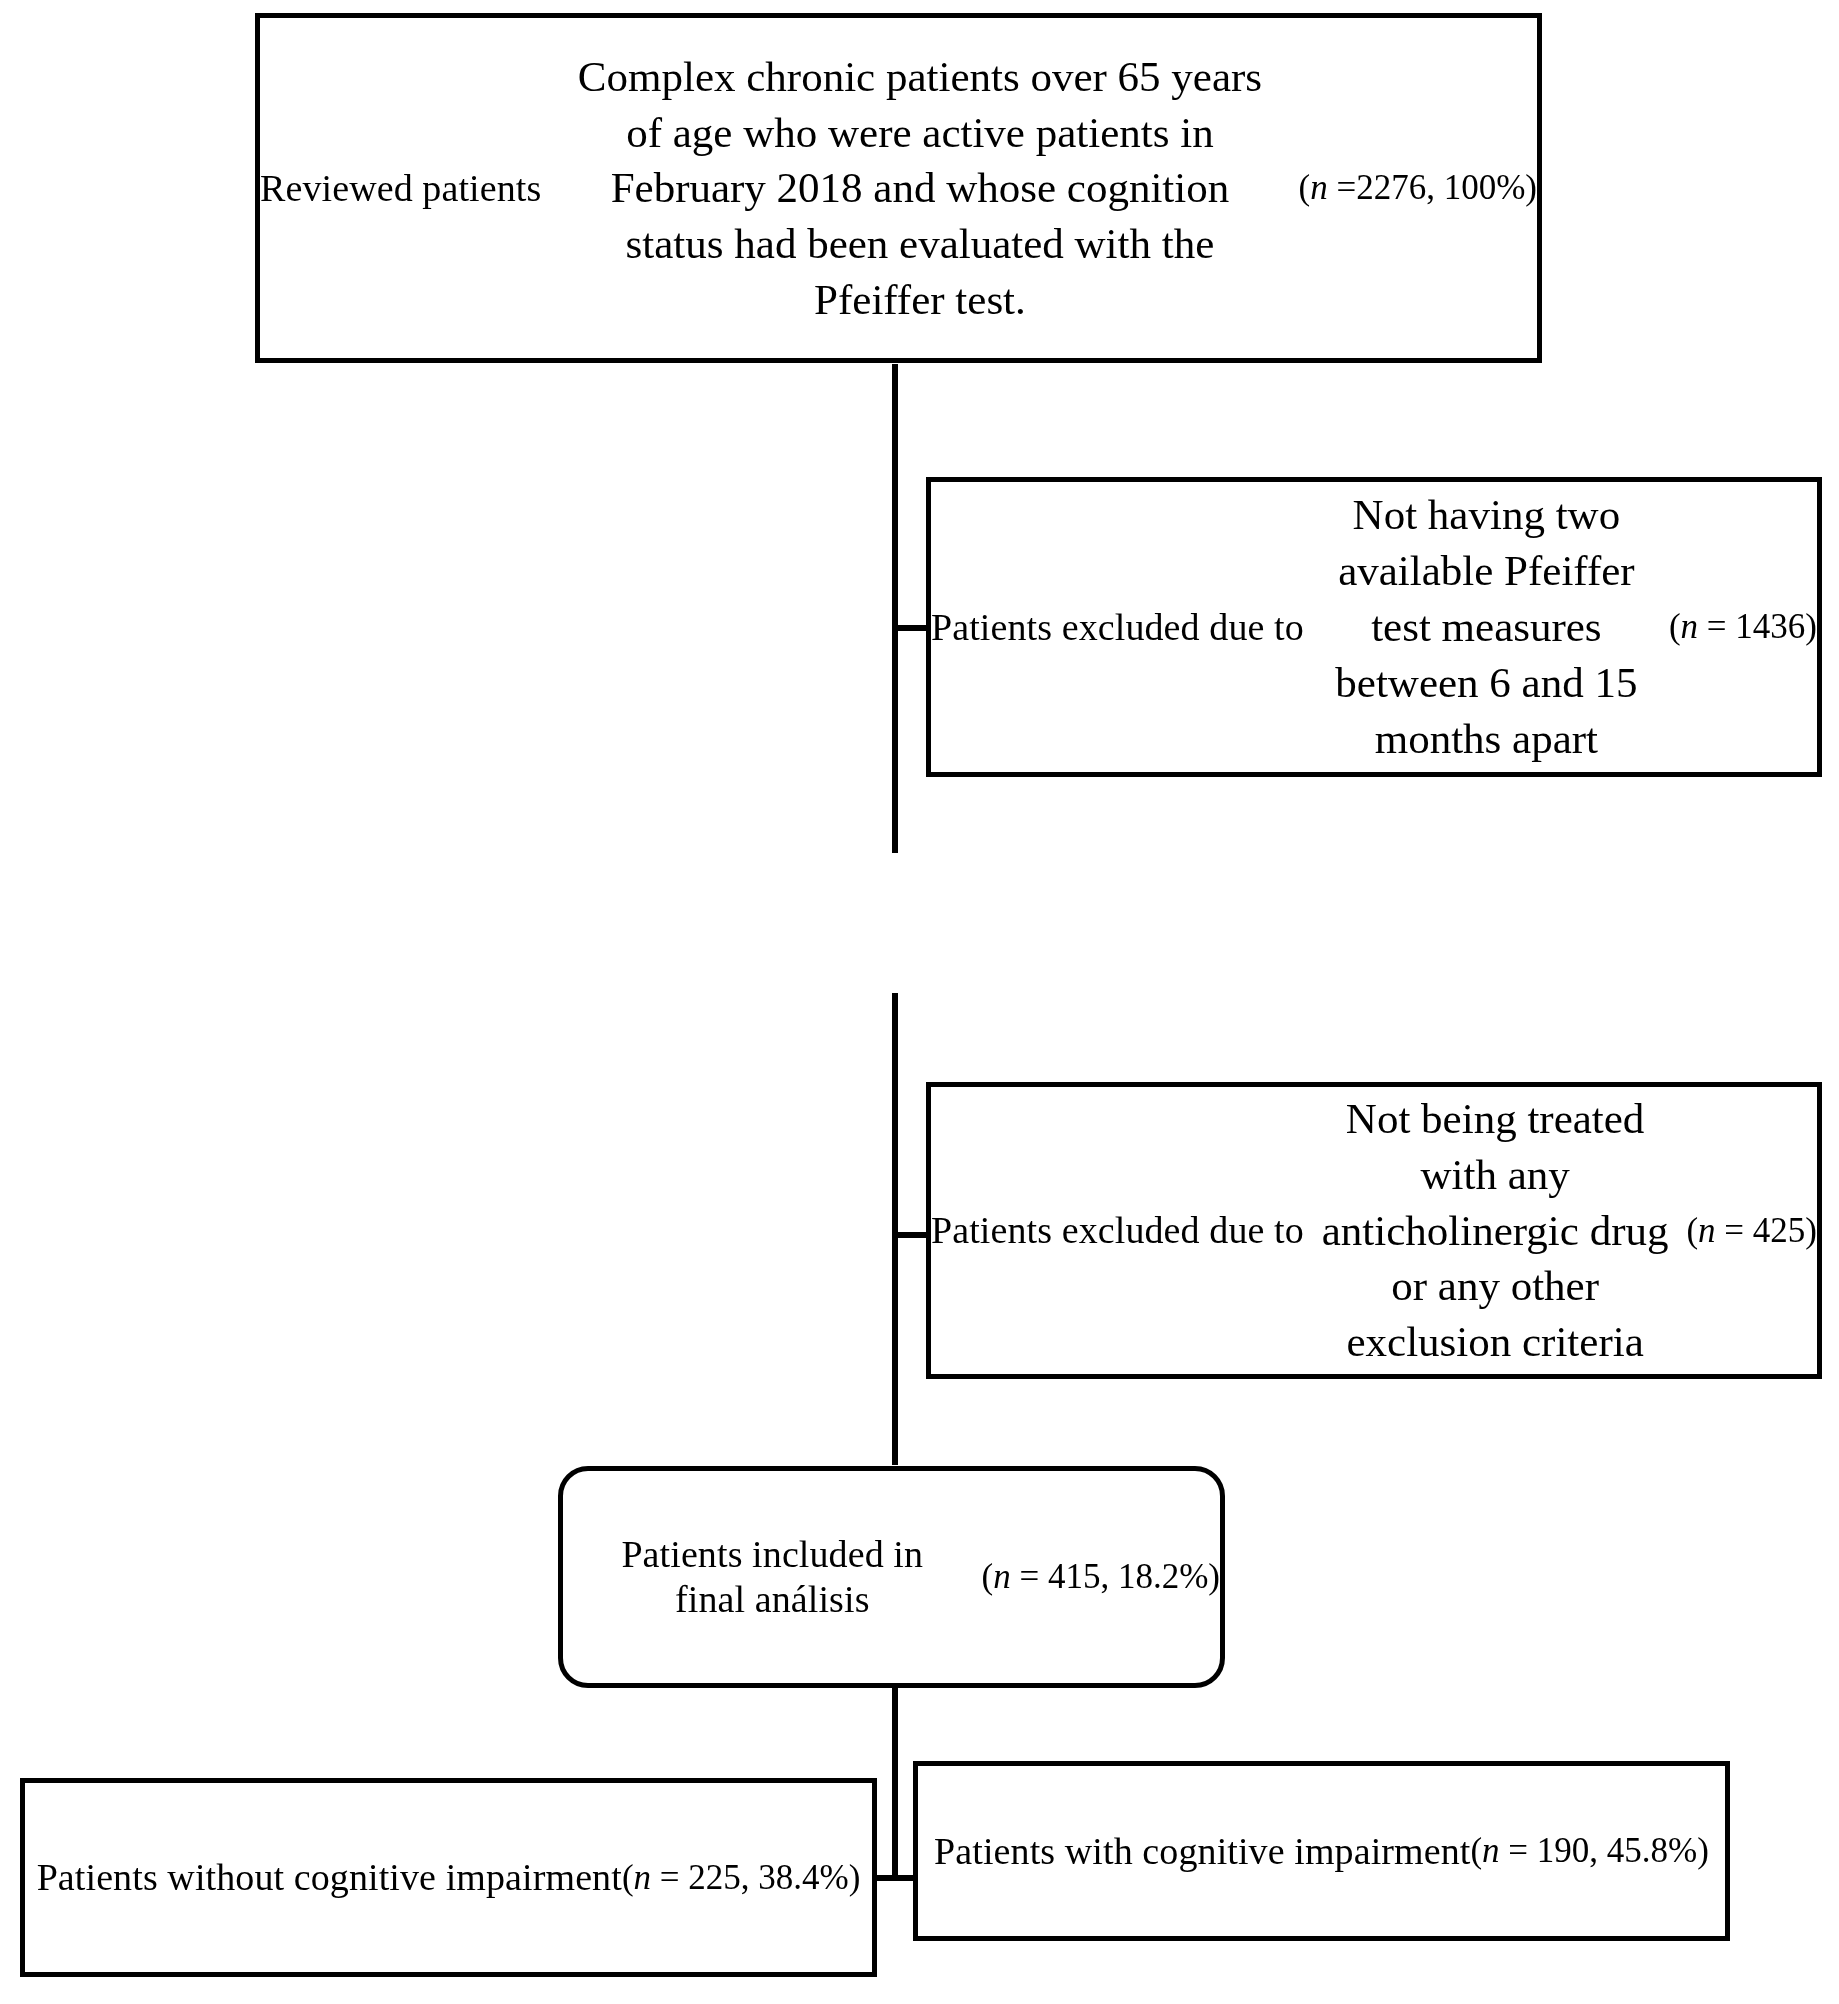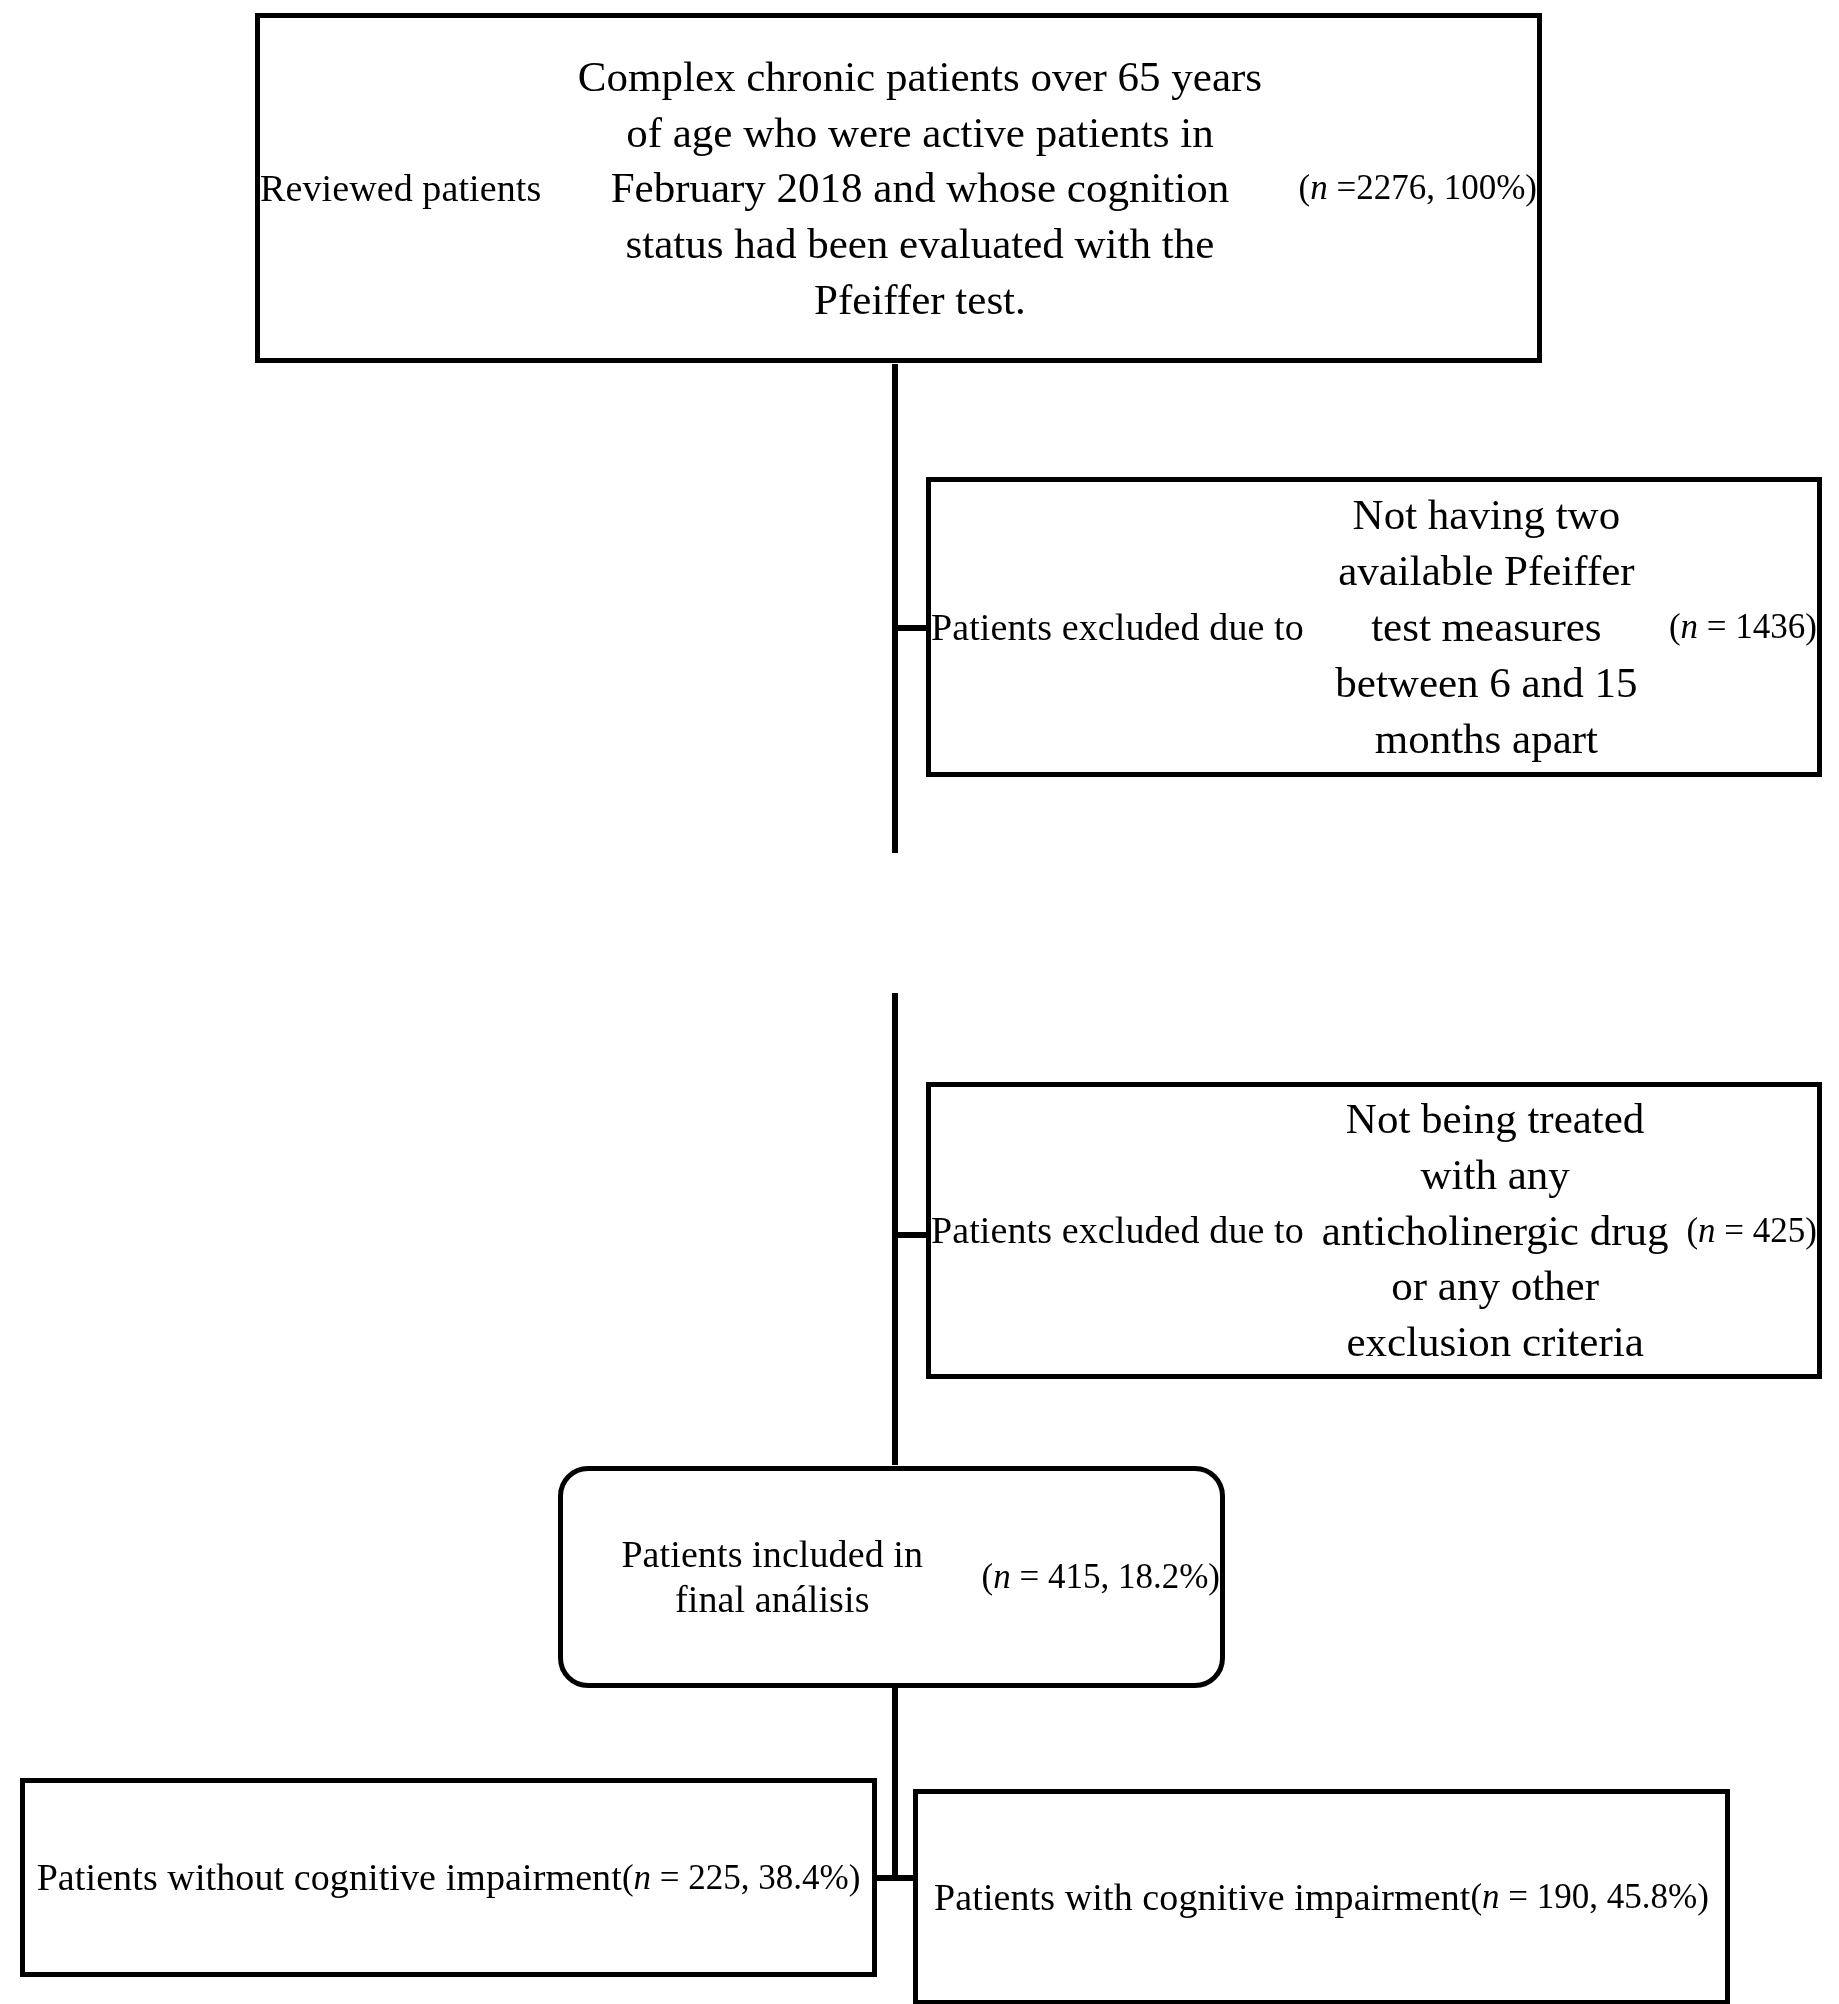--- a/index.html
+++ b/index.html
@@ -50,21 +50,21 @@
   .gap-b{height:27px;}
   .gap-c{height:24.4px;}
 
   
   #node-reviewed   {left:255px;  top:13.4px;   width:1287px; height:350px;}
   #node-excl-1     {left:926px; top:477px;  width:896px; height:300px;}
   #node-remaining  {left:751px; top:853px; width:297px;  height:140px;}
   #node-excl-2     {left:926px; top:1082px; width:896px; height:297px;}
   #node-final      {left:558px;  top:1466px; width:667px; height:222px;border-radius:30px;}
   #node-no-impair  {left:20px;   top:1778px; width:857px; height:199px;}
-  #node-impair     {left:913px; top:1761px; width:817px; height:216px;margin-top:28px;}
+  #node-impair     {left:913px; top:1761px; width:817px; height:180px;}
 
   
   #trunk-1  {left:892px; top:364px;  width:5.5px;  height:113px;}
   #trunk-2  {left:892px; top:477px;  width:5.5px;  height:376px;}
   #trunk-3  {left:892px; top:993px; width:5.5px;  height:472px;}
   #trunk-4  {left:892px; top:1688px; width:5.5px;  height:192px;}
   #stub-1   {left:892px; top:625px; width:39px; height:5.5px;}
   #stub-2   {left:892px; top:1232px; width:39px; height:5.5px;}
   #split-bar{left:867px; top:1875px; width:64px;height:5.5px;}
 </style>

